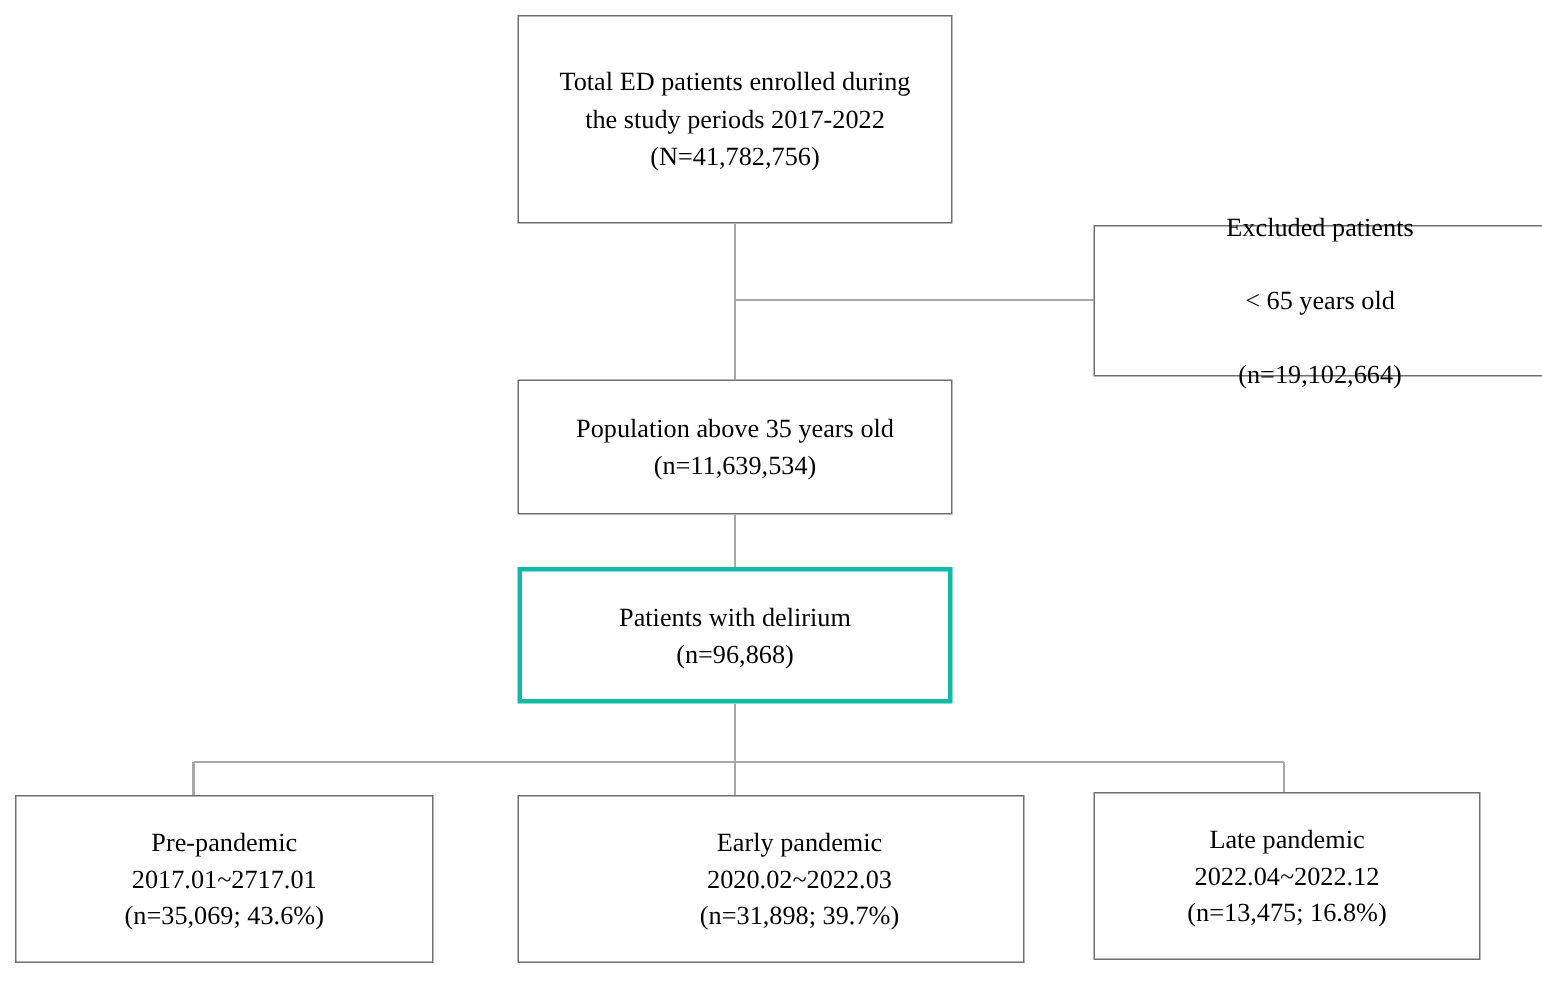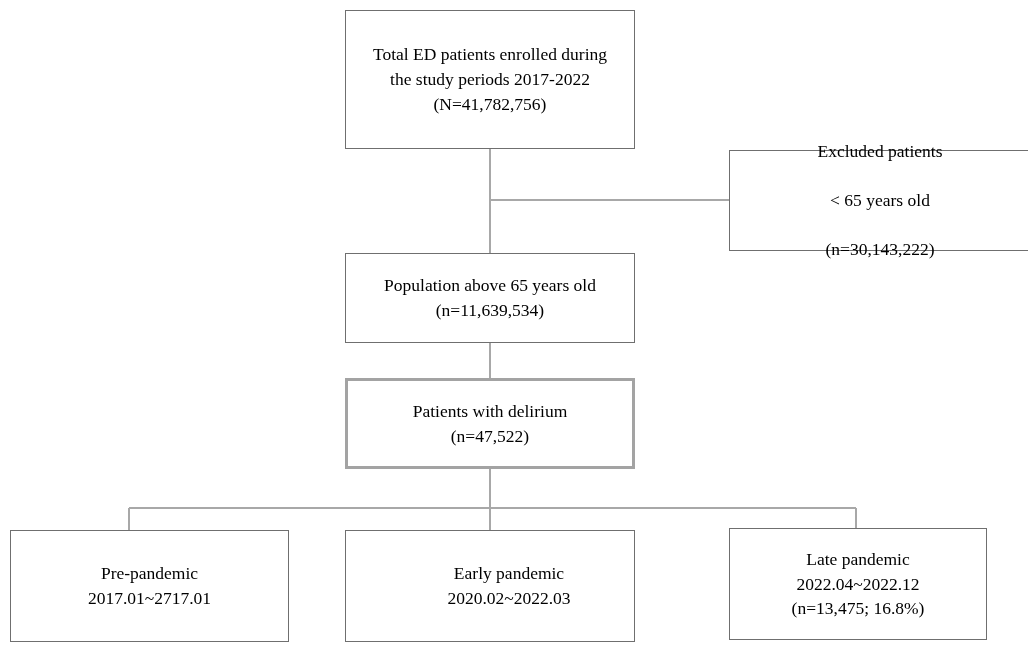--- a/index.html
+++ b/index.html
@@ -33,34 +33,34 @@
     flex-direction: column;
     align-items: center;
     justify-content: center;
     text-align: center;
     color: #000000;
     font-size: 17.5px;
     line-height: 1.42;
     z-index: 2;
   }
   .node.emphasis {
-    border: 3px solid #a3a3a3;
+    border: 3px solid #14b8a6;
   }
   .node .line {
     display: block;
     white-space: nowrap;
   }
 
   
   #node-total      { left: 345px; top: 10px;  width: 290px; height: 139px; }
   #node-excluded   { left: 729px; top: 150px; width: 302px; height: 101px; gap: 24px; }
   #node-population { left: 345px; top: 253px; width: 290px; height: 90px;  }
   #node-delirium   { left: 345px; top: 378px; width: 290px; height: 91px;  }
   #node-pre        { left: 10px;  top: 530px; width: 279px; height: 112px; }
-  #node-early      { left: 345px; top: 530px; width: 290px; height: 112px; padding-left: 38px; }
+  #node-early      { left: 345px; top: 530px; width: 338px; height: 112px; padding-left: 38px; }
   #node-late       { left: 729px; top: 528px; width: 258px; height: 112px; }
 </style>
 </head>
 <body>
 
 <div id="canvas">
 
   <svg id="connectors" viewBox="0 0 1028 658" width="1028" height="658" aria-hidden="true">
     <g stroke="#a8a8a8" stroke-width="1.5" fill="none" shape-rendering="crispEdges">
 
@@ -81,41 +81,43 @@
 
   <div class="node" id="node-total">
     <span class="line">Total ED patients enrolled during</span>
     <span class="line">the study periods 2017-2022</span>
     <span class="line">(N=41,782,756)</span>
   </div>
 
   <div class="node" id="node-excluded">
     <span class="line">Excluded patients</span>
     <span class="line">&lt; 65 years old</span>
-    <span class="line">(n=30,143,222)</span>
+    <span class="line">(n=19,102,664)</span>
   </div>
 
   <div class="node" id="node-population">
-    <span class="line">Population above 65 years old</span>
+    <span class="line">Population above 35 years old</span>
     <span class="line">(n=11,639,534)</span>
   </div>
 
   <div class="node emphasis" id="node-delirium">
     <span class="line">Patients with delirium</span>
-    <span class="line">(n=47,522)</span>
+    <span class="line">(n=96,868)</span>
   </div>
 
   <div class="node" id="node-pre">
     <span class="line">Pre-pandemic</span>
     <span class="line">2017.01~2717.01</span>
+    <span class="line">(n=35,069; 43.6%)</span>
   </div>
 
   <div class="node" id="node-early">
     <span class="line">Early pandemic</span>
     <span class="line">2020.02~2022.03</span>
+    <span class="line">(n=31,898; 39.7%)</span>
   </div>
 
   <div class="node" id="node-late">
     <span class="line">Late pandemic</span>
     <span class="line">2022.04~2022.12</span>
     <span class="line">(n=13,475; 16.8%)</span>
   </div>
 
 </div>
 

